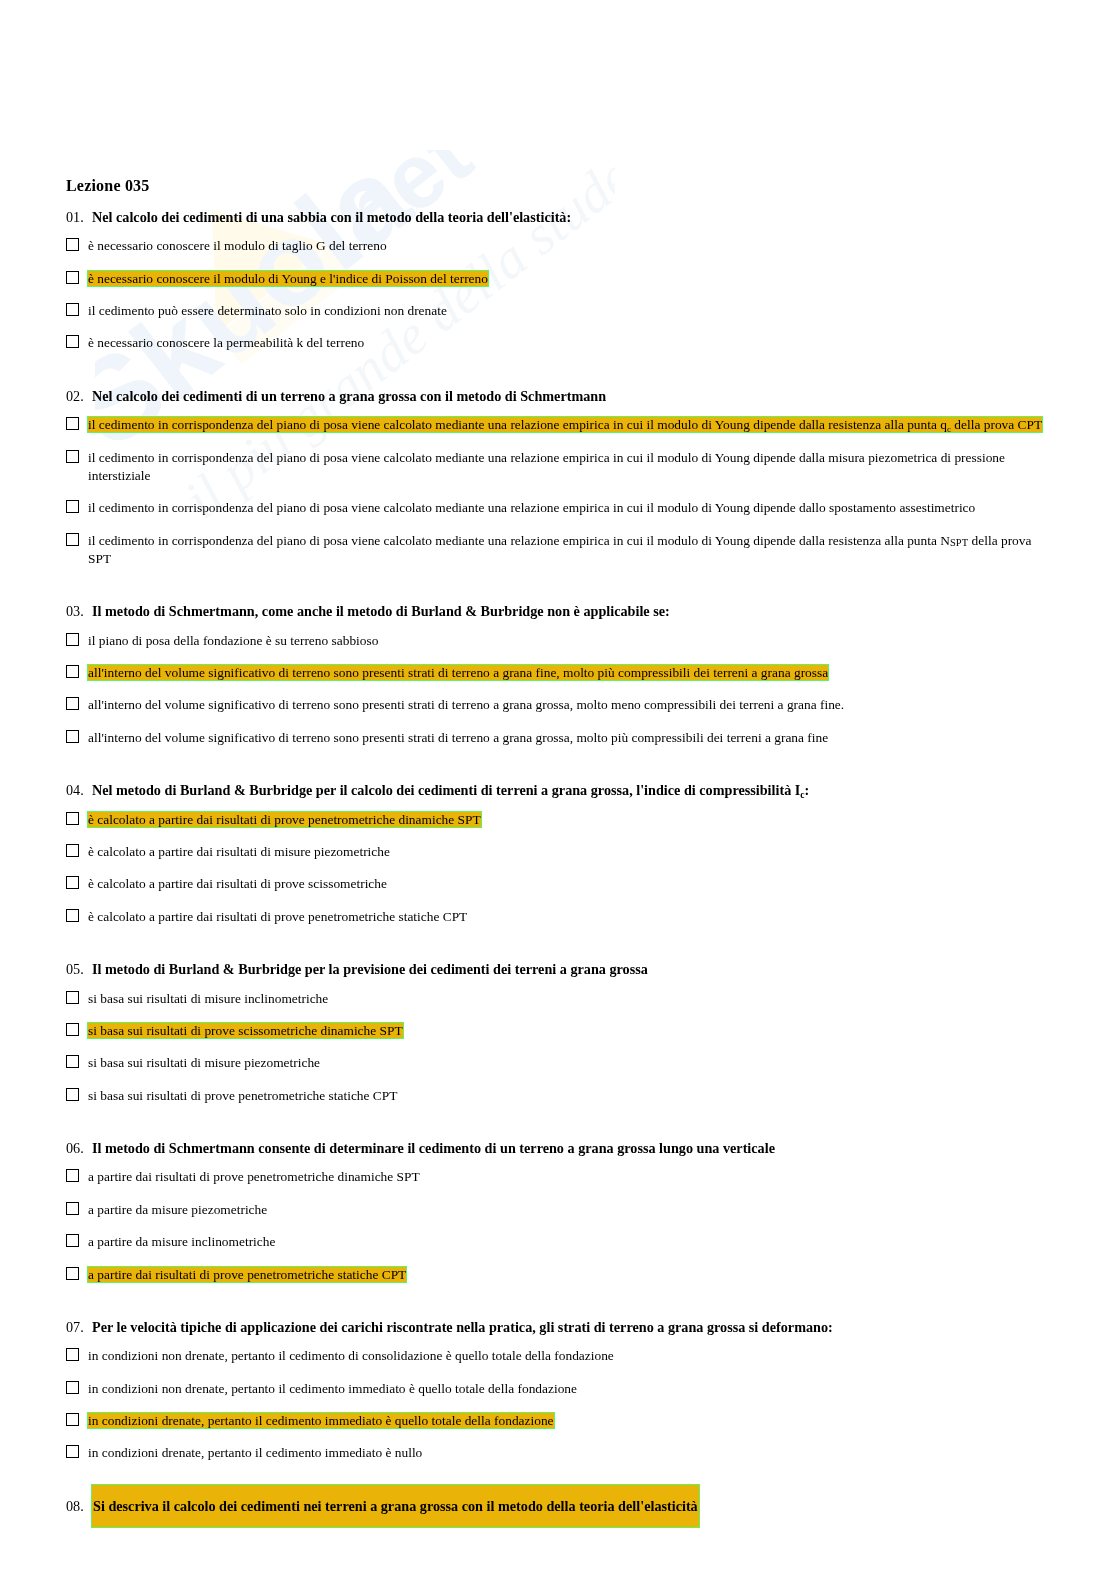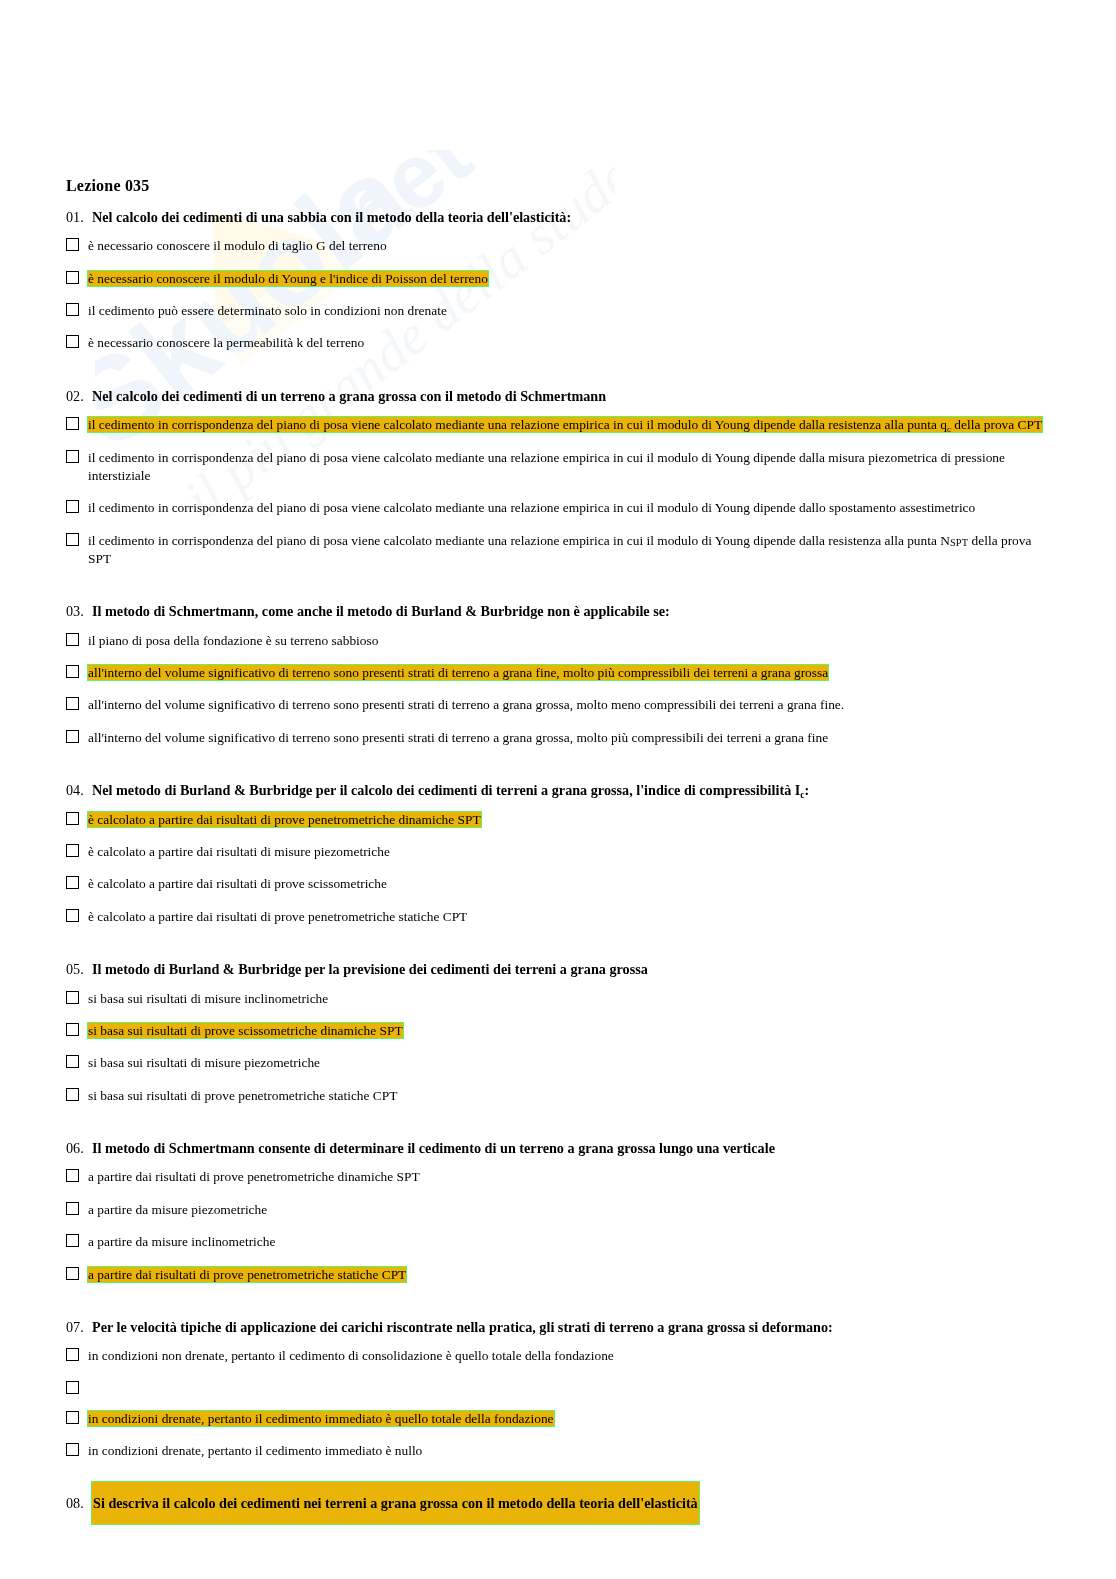--- a/index.html
+++ b/index.html
@@ -169,21 +169,21 @@
           <div class="option"><span class="cbox"></span><span class="otext">a partire dai risultati di prove penetrometriche dinamiche SPT</span></div>
           <div class="option"><span class="cbox"></span><span class="otext">a partire da misure piezometriche</span></div>
           <div class="option"><span class="cbox"></span><span class="otext">a partire da misure inclinometriche</span></div>
           <div class="option"><span class="cbox"></span><span class="otext hl">a partire dai risultati di prove penetrometriche statiche CPT</span></div>
         </div>
       </div>
       <div class="question-block">
         <div class="q-head spaced-top"><span class="q-num">07.</span><span>Per le velocità tipiche di applicazione dei carichi riscontrate nella pratica, gli strati di terreno a grana grossa si deformano:</span></div>
         <div class="options">
           <div class="option"><span class="cbox"></span><span class="otext">in condizioni non drenate, pertanto il cedimento di consolidazione è quello totale della fondazione</span></div>
-          <div class="option"><span class="cbox"></span></div>
+          <div class="option"><span class="cbox"></span><span class="otext">in condizioni non drenate, pertanto il cedimento immediato è quello totale della fondazione</span></div>
           <div class="option"><span class="cbox"></span><span class="otext hl">in condizioni drenate, pertanto il cedimento immediato è quello totale della fondazione</span></div>
           <div class="option"><span class="cbox"></span><span class="otext">in condizioni drenate, pertanto il cedimento immediato è nullo</span></div>
         </div>
       </div>
       <div class="question-block">
         <div class="q-head spaced-top"><span class="q-num">08.</span><span class="hl">Si descriva il calcolo dei cedimenti nei terreni a grana grossa con il metodo della teoria dell'elasticità</span></div>
       </div>
     </div>
 
 </div>

